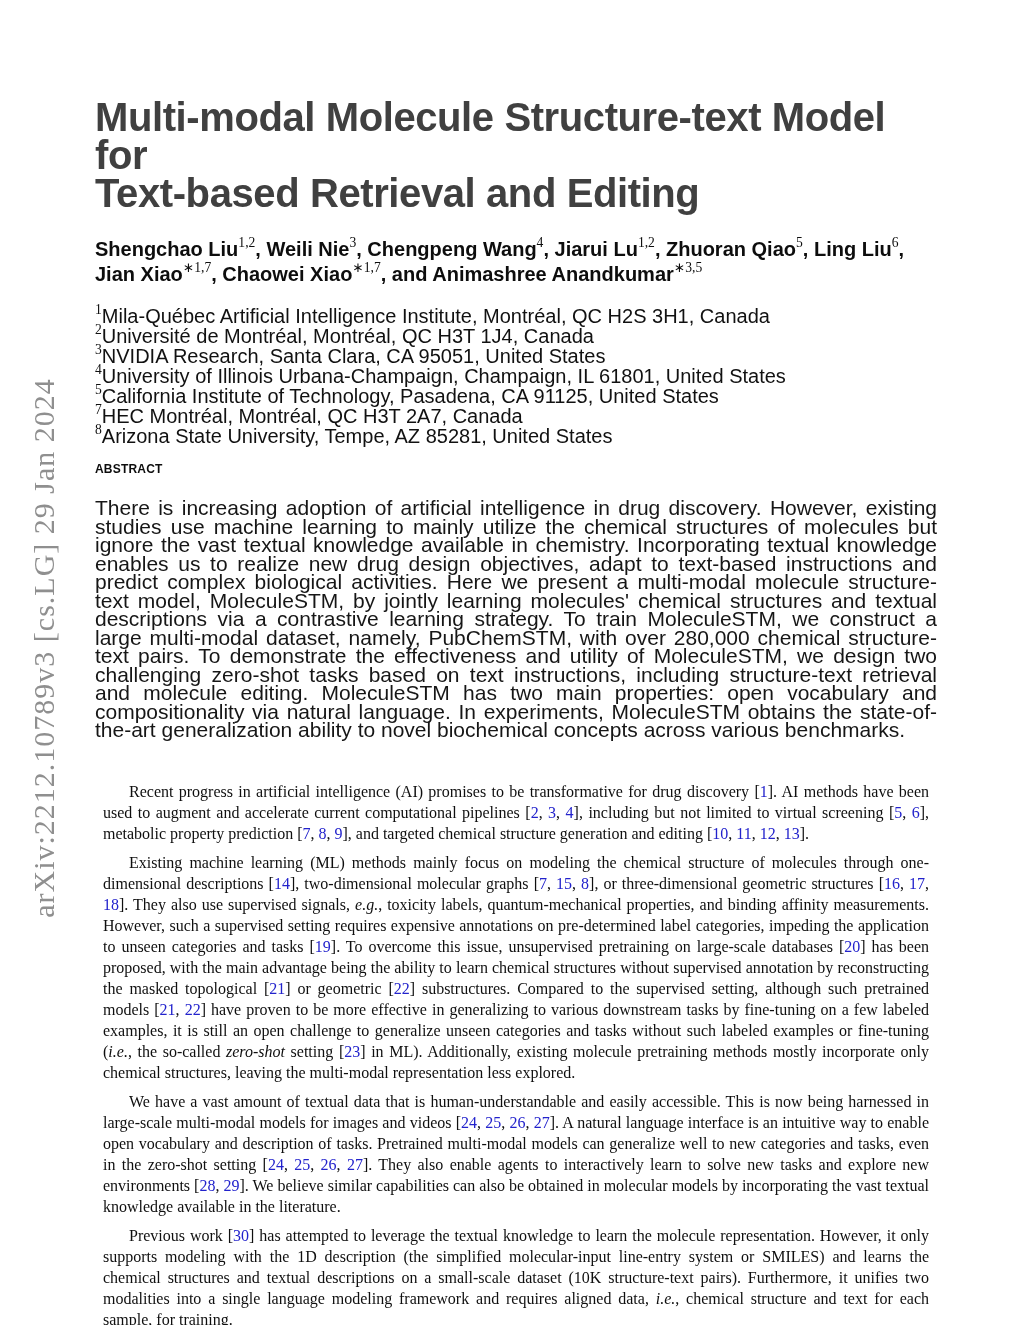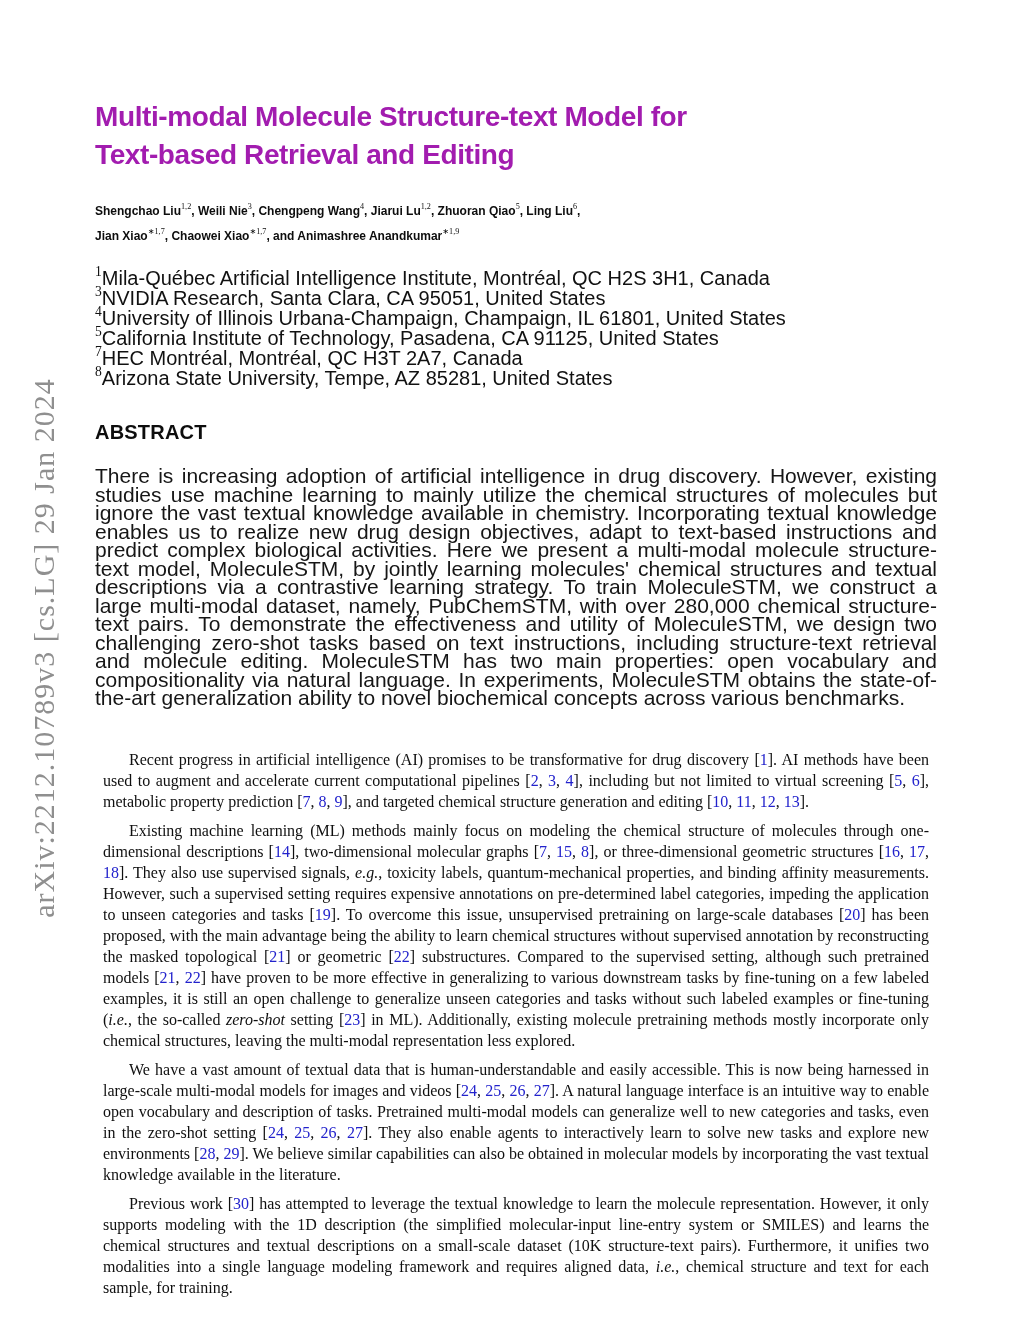--- a/index.html
+++ b/index.html
@@ -25,49 +25,49 @@
     color: #8f8f8f;
   }
   .content {
     position: absolute;
     left: 95px;
     top: 0;
     width: 842px;
   }
   .paper-title {
     margin-top: 98px;
-    font-size: 28px;
+    font-size: 40px;
     font-weight: bold;
     line-height: 38px;
     letter-spacing: -0.4px;
-    color: #a21caf;
+    color: #404040;
   }
   .authors {
     margin-top: 25px;
-    font-size: 12px;
+    font-size: 20px;
     font-weight: bold;
     line-height: 25px;
     color: #0d0d0d;
   }
   .authors sup, .affiliations sup {
     font-family: "Liberation Serif", serif;
     font-weight: normal;
     font-size: 0.68em;
     line-height: 0;
     position: relative;
     top: -0.1em;
   }
   .affiliations {
     margin-top: 19px;
     font-size: 20px;
     line-height: 20px;
   }
   .abstract-heading {
-    margin-top: 33px;
-    font-size: 20px;
+    margin-top: 16px;
+    font-size: 12px;
     font-weight: bold;
     letter-spacing: 0.2px;
     color: #0d0d0d;
   }
   .abstract-body {
     margin-top: 23px;
     font-size: 21px;
     line-height: 18.5px;
     text-align: justify;
     color: #161616;
@@ -97,25 +97,26 @@
 
   <div class="content">
 
     <div class="paper-title">
       <div>Multi-modal Molecule Structure-text Model for</div>
       <div>Text-based Retrieval and Editing</div>
     </div>
 
     <div class="authors">
       <div><span>Shengchao Liu</span><sup>1,2</sup><span>, Weili Nie</span><sup>3</sup><span>, Chengpeng Wang</span><sup>4</sup><span>, Jiarui Lu</span><sup>1,2</sup><span>, Zhuoran Qiao</span><sup>5</sup><span>, Ling Liu</span><sup>6</sup><span>,</span></div>
-      <div><span>Jian Xiao</span><sup>∗1,7</sup><span>, Chaowei Xiao</span><sup>∗1,7</sup><span>, and Animashree Anandkumar</span><sup>∗1,9</sup></div>
+      <div><span>Jian Xiao</span><sup>∗1,7</sup><span>, Chaowei Xiao</span><sup>∗1,7</sup><span>, and Animashree Anandkumar</span><sup>∗3,5</sup></div>
     </div>
 
     <div class="affiliations">
       <div><sup>1</sup><span>Mila-Québec Artificial Intelligence Institute, Montréal, QC H2S 3H1, Canada</span></div>
+      <div><sup>2</sup><span>Université de Montréal, Montréal, QC H3T 1J4, Canada</span></div>
       <div><sup>3</sup><span>NVIDIA Research, Santa Clara, CA 95051, United States</span></div>
       <div><sup>4</sup><span>University of Illinois Urbana-Champaign, Champaign, IL 61801, United States</span></div>
       <div><sup>5</sup><span>California Institute of Technology, Pasadena, CA 91125, United States</span></div>
       <div><sup>7</sup><span>HEC Montréal, Montréal, QC H3T 2A7, Canada</span></div>
       <div><sup>8</sup><span>Arizona State University, Tempe, AZ 85281, United States</span></div>
     </div>
 
     <div class="abstract-heading">ABSTRACT</div>
 
     <div class="abstract-body">There is increasing adoption of artificial intelligence in drug discovery. However, existing studies use machine learning to mainly utilize the chemical structures of molecules but ignore the vast textual knowledge available in chemistry. Incorporating textual knowledge enables us to realize new drug design objectives, adapt to text-based instructions and predict complex biological activities. Here we present a multi-modal molecule structure-text model, MoleculeSTM, by jointly learning molecules' chemical structures and textual descriptions via a contrastive learning strategy. To train MoleculeSTM, we construct a large multi-modal dataset, namely, PubChemSTM, with over 280,000 chemical structure-text pairs. To demonstrate the effectiveness and utility of MoleculeSTM, we design two challenging zero-shot tasks based on text instructions, including structure-text retrieval and molecule editing. MoleculeSTM has two main properties: open vocabulary and compositionality via natural language. In experiments, MoleculeSTM obtains the state-of-the-art generalization ability to novel biochemical concepts across various benchmarks.</div>

